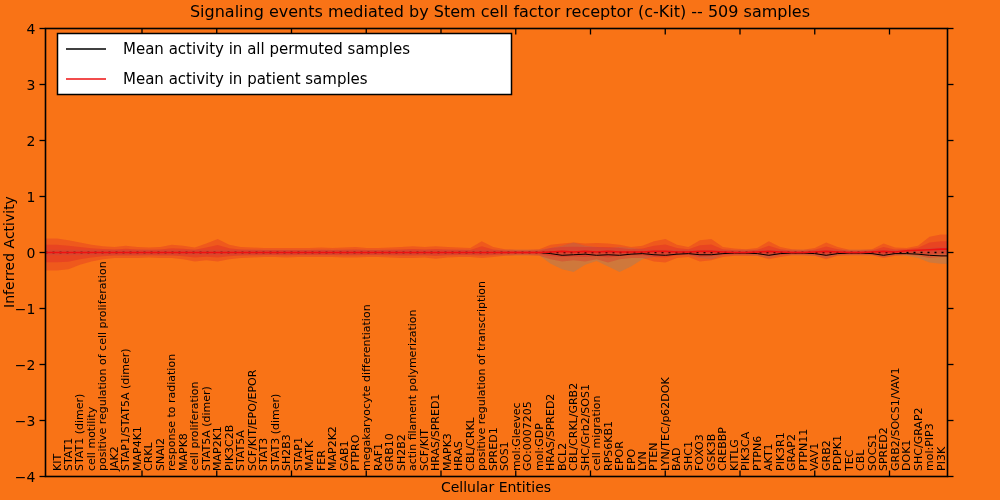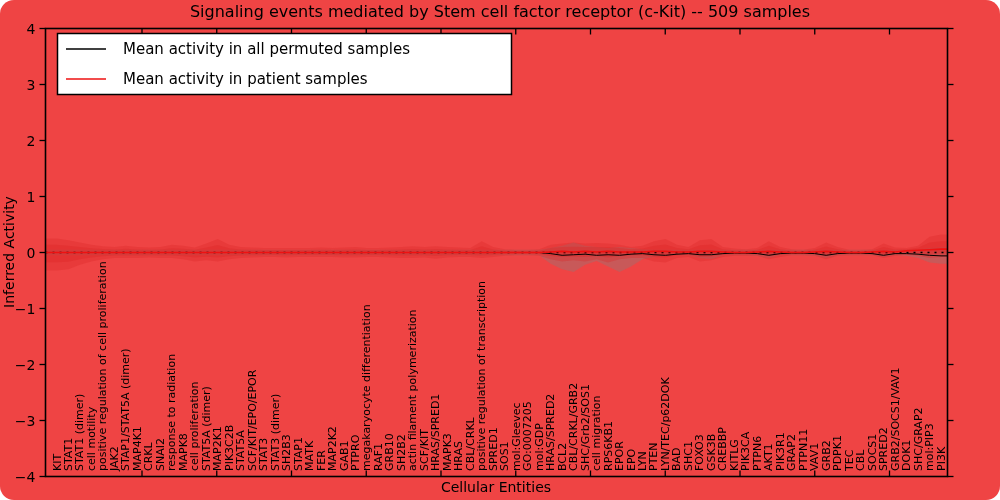--- a/index.html
+++ b/index.html
@@ -1,17 +1,17 @@
 <!DOCTYPE html>
 <html><head>
 <meta charset="utf-8">
 <style>
   html,body{margin:0;padding:0;background:#ffffff;}
-  .figure{width:1000px;height:500px;background:#ef4444;position:relative;
-          font-family:"DejaVu Sans","Liberation Sans",sans-serif;border-radius:14px;}
+  .figure{width:1000px;height:500px;background:#f97316;position:relative;
+          font-family:"DejaVu Sans","Liberation Sans",sans-serif;}
   svg text{font-family:"DejaVu Sans","Liberation Sans",sans-serif;fill:#000;}
   .title-text{font-size:16px;}
   .legend-text{font-size:15px;}
   .axis-label{font-size:14px;}
   .ytick-label{font-size:14px;}
   .xtick-label{font-size:11px;}
 </style>
 </head>
 <body>
 

